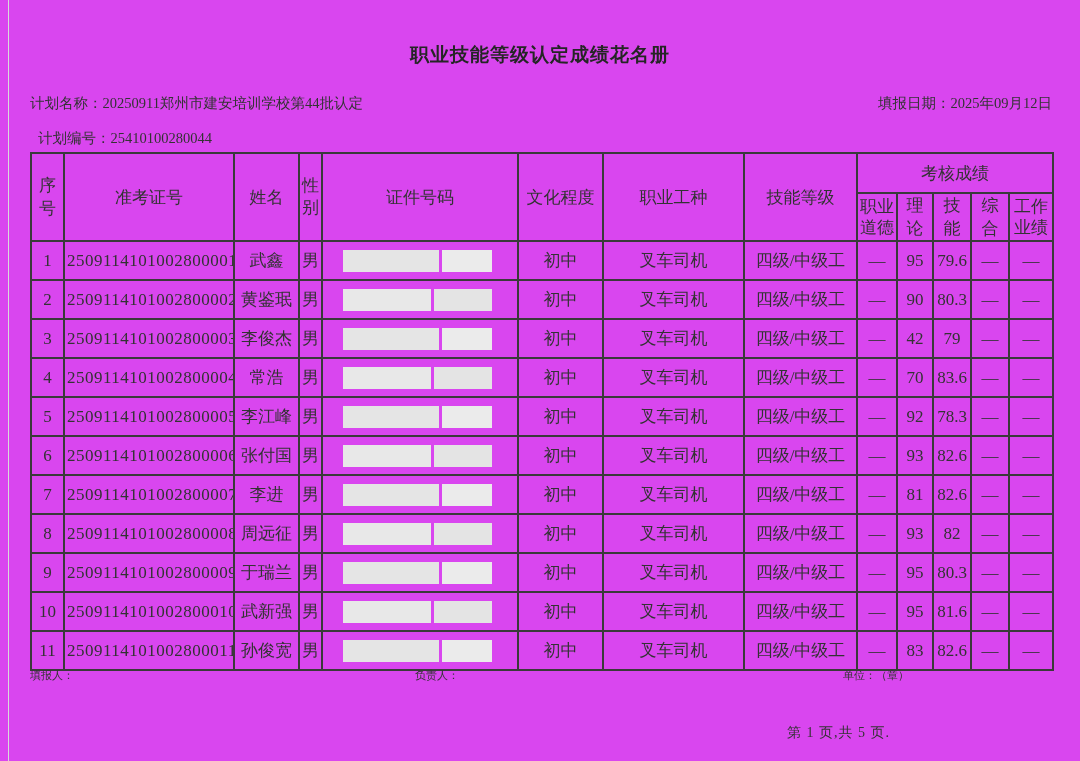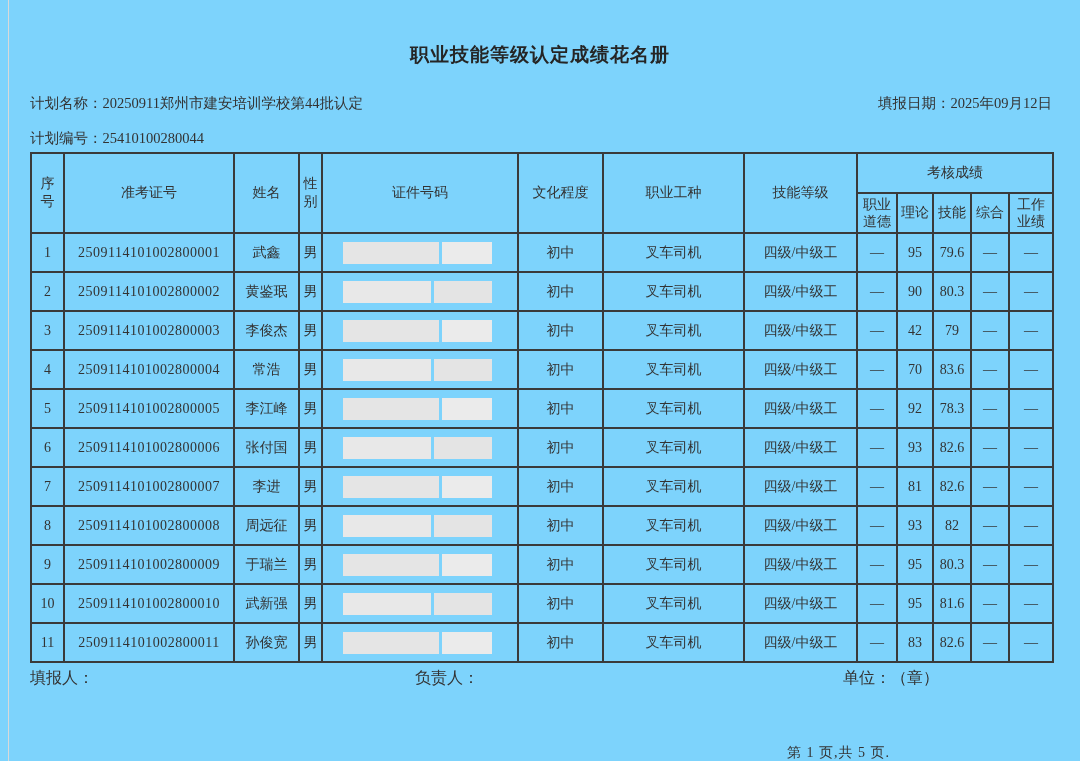--- a/index.html
+++ b/index.html
@@ -1,21 +1,21 @@
 <!DOCTYPE html>
 <html><head>
 <meta charset="utf-8">
 <style>
   * { margin: 0; padding: 0; box-sizing: border-box; }
   html, body { background: #ffffff; }
   .page {
     position: relative;
     width: 1080px;
     height: 761px;
-    background: #7dd3fc;
+    background: #d946ef;
     font-family: "Liberation Serif", "DejaVu Serif", serif;
     color: #333333;
     overflow: hidden;
   }
   .edge-line {
     position: absolute;
     left: 8px; top: 0;
     width: 1px; height: 100%;
     background: #d9d9d9;
   }
@@ -32,29 +32,29 @@
   .meta-row {
     position: absolute;
     left: 30px; right: 28px;
     display: flex;
     justify-content: space-between;
     font-size: 14.5px;
     color: #333333;
     text-align: center;
   }
   .meta-row.r1 { top: 94px; }
-  .meta-row.r2 { top: 129px; }
+  .meta-row.r2 { top: 129px; margin-left: 8px; }
 
   table.roster {
     position: absolute;
     left: 30px; top: 152px;
     width: 1022px;
     border-collapse: collapse;
     table-layout: fixed;
-    font-size: 14px;
+    font-size: 17px;
     color: #333333;
   }
   table.roster th, table.roster td {
     border: 2px solid #3a3a3a;
     text-align: center;
     vertical-align: middle;
     font-weight: normal;
     padding: 0 2px;
     overflow: hidden;
   }
@@ -74,34 +74,33 @@
   }
   .redact .r1 { display: block; width: 96px; height: 22px; background: #e5e5e5; }
   .redact .r2 { display: block; width: 50px; height: 22px; background: #ebebeb; }
   tbody tr:nth-child(even) .redact .r1 { background: #e8e8e8; width: 88px; }
   tbody tr:nth-child(even) .redact .r2 { background: #e4e4e4; width: 58px; }
 
   .footer-row {
     position: absolute;
     top: 668px; left: 0; right: 16px;
     height: 22px;
-    font-size: 16px;
+    font-size: 11px;
     color: #333333;
   }
   .footer-item { position: absolute; white-space: nowrap; }
   .footer-item.filler  { left: 30px; }
   .footer-item.manager { left: 415px; }
   .footer-item.unit    { left: 843px; }
   .page-info {
     position: absolute;
     top: 724px; left: 787px;
     font-size: 14px;
     color: #333333;
     letter-spacing: 1px;
-    margin-top: 20px;
   }
 </style>
 </head>
 <body>
 
 <div class="page">
   <div class="edge-line"></div>
 
   <div class="doc-title">职业技能等级认定成绩花名册</div>
 

